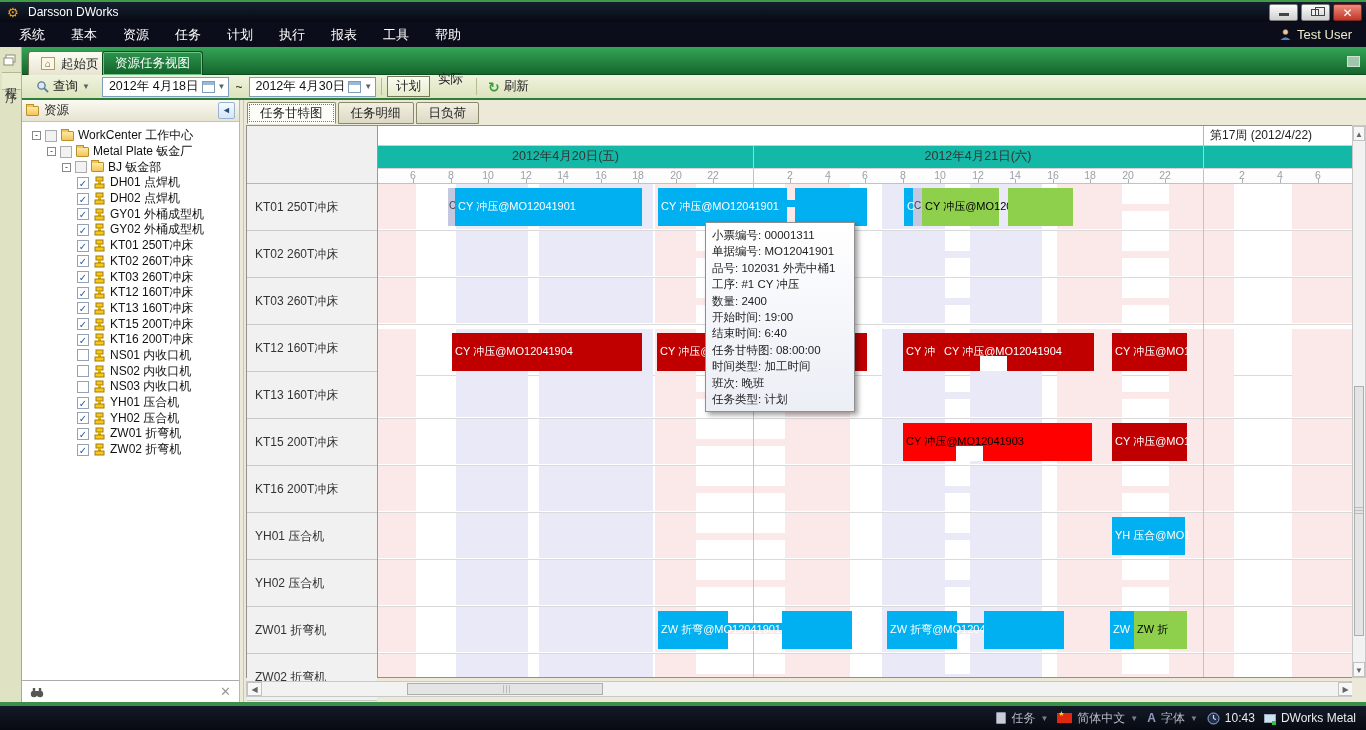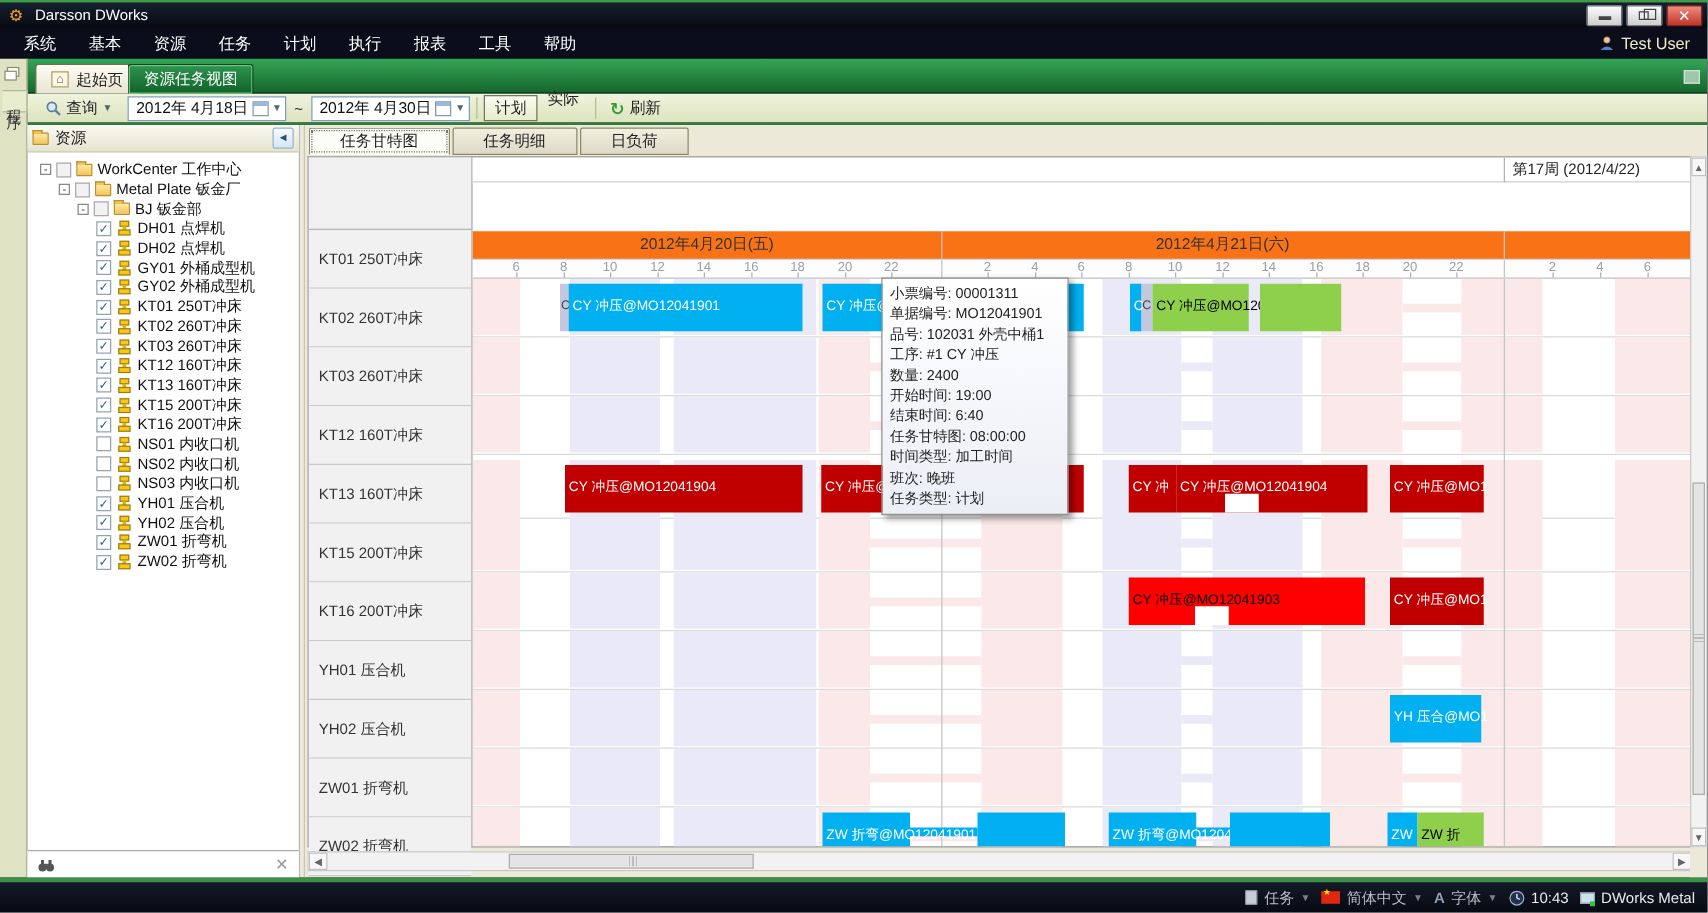--- a/index.html
+++ b/index.html
@@ -73,33 +73,33 @@
   .tree-ic { margin-right:4px; flex:none; display:inline-flex; }
   .sb-footer { position:absolute; left:0; bottom:0; width:100%; height:22px; border-top:1px solid #ababab; background:#fff;
     display:flex; align-items:center; padding:0 8px; }
   .footer-x { margin-left:auto; color:#9a9a9a; font-weight:bold; font-size:13px; }
 
   .splitter { position:absolute; left:240px; top:100px; width:4px; height:602px; background:#ece9d8; border-right:1px solid #c9c6b4; }
 
   
   .main { position:absolute; left:244px; top:100px; width:1122px; height:602px; background:#ece9d8; }
   .view-tabs { position:absolute; left:3px; top:2px; height:22px; display:flex; }
-  .vtab { height:22px; line-height:20px; font-size:12.5px; color:#222; padding:0 24px; border:1px solid #8a8a6a; margin-right:2px;
+  .vtab { height:22px; line-height:20px; font-size:12.5px; color:#222; padding:0 12px; border:1px solid #8a8a6a; margin-right:2px;
     background:linear-gradient(#f2efe0,#dcd9c6); border-radius:2px 2px 0 0; }
   .vtab.sel { background:#fdfdf8; outline:1px dotted #777; outline-offset:-3px; border-bottom-color:#fdfdf8; }
 
   
   .gantt { position:absolute; left:2px; top:25px; width:1108px; height:553px; background:#fff; border:1px solid #8f8f8f; display:flex; }
   .g-left { width:131px; border-right:1px solid #9a9a9a; flex:none; }
   .g-corner { height:58px; background:#f0f0f0; border-bottom:1px solid #b5b5b5; }
   .g-rowhead { height:47px; background:#f1f1f1; border-bottom:1px solid #c9c9c9; font-size:12px; color:#333; line-height:46px; padding-left:8px; }
   .g-right { position:relative; width:975px; overflow:hidden; }
   .g-week { position:relative; height:20px; border-bottom:1px solid #cecece; background:#fff; }
   .g-weekcell { position:absolute; top:0; height:20px; border-left:1px solid #b5b5b5; font-size:12px; color:#222; line-height:19px; padding-left:6px; }
-  .g-dates { position:relative; height:23px; border-bottom:1px solid #d5d5d5; background:#f97316;margin-top:39px; }
+  .g-dates { position:relative; height:23px; border-bottom:1px solid #d5d5d5; background:#14b8a6; }
   .g-datelabel { position:absolute; top:2px; font-size:12.5px; color:#333; transform:translateX(-50%); white-space:nowrap; }
   .g-hours { position:relative; height:15px; border-bottom:1px solid #c2c2c2; background:#fdfdfd; }
   .g-tick-label { position:absolute; top:0; font-size:10.5px; color:#9aa0a8; transform:translateX(-50%); }
   .g-tickmark { position:absolute; bottom:0; width:1px; height:4px; background:#b0b0b0; }
   .g-daysep { position:absolute; top:0; bottom:0; width:1px; background:#c4c4c4; }
   .g-rows { position:relative; height:494px; overflow:hidden; }
   .g-lane { position:absolute; left:0; width:975px; height:47px; border-bottom:1px solid #dadada; }
   .stripe { position:absolute; top:0; bottom:1px; }
   .stripe.thin { top:20px; bottom:auto; height:7px; }
   .g-bar { position:absolute; top:4px; height:38px; font-size:11px; line-height:36px; white-space:nowrap; padding-left:3px; z-index:3; }

